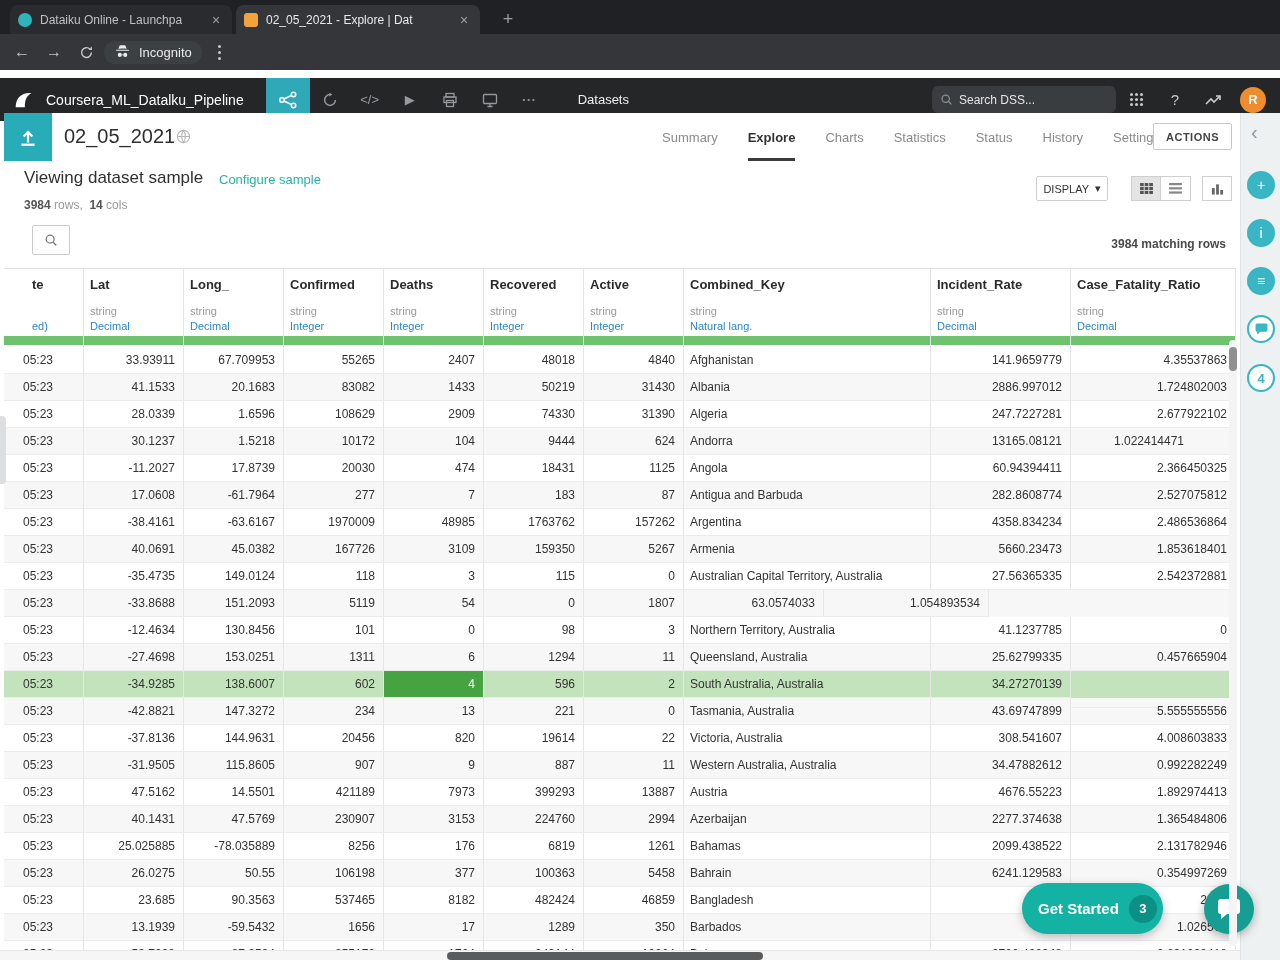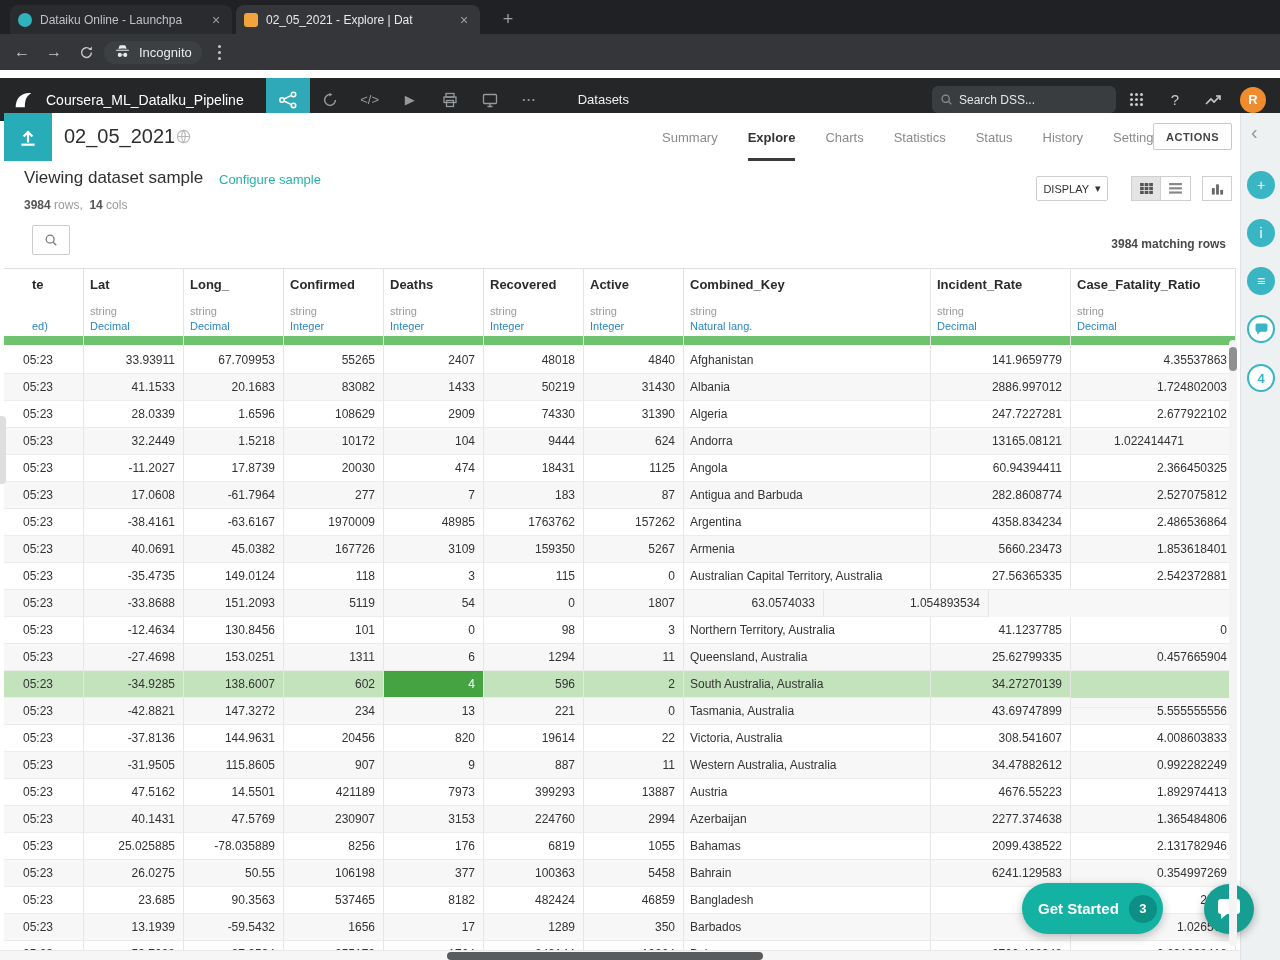--- a/index.html
+++ b/index.html
@@ -377,21 +377,21 @@
           <div class="td ar" style="width: 100px;">108629</div>
           <div class="td ar" style="width: 100px;">2909</div>
           <div class="td ar" style="width: 100px;">74330</div>
           <div class="td ar" style="width: 100px;">31390</div>
           <div class="td al" style="width: 247px;">Algeria</div>
           <div class="td ar" style="width: 140px;">247.7227281</div>
           <div class="td ar" style="width: 165px;">2.677922102</div>
         </div>
         <div class="tr">
           <div class="td ar clip-col" style="width: 80px;">05:23</div>
-          <div class="td ar" style="width: 100px;">32.2449</div>
+          <div class="td ar" style="width: 100px;">30.1237</div>
           <div class="td ar" style="width: 100px;">1.5218</div>
           <div class="td ar" style="width: 100px;">10172</div>
           <div class="td ar" style="width: 100px;">104</div>
           <div class="td ar" style="width: 100px;">9444</div>
           <div class="td ar" style="width: 100px;">624</div>
           <div class="td al" style="width: 247px;">Andorra</div>
           <div class="td ar" style="width: 140px;">13165.08121</div>
           <div class="td ar" style="width: 165px; text-align: center;">1.022414471</div>
         </div>
         <div class="tr">
@@ -561,21 +561,21 @@
           <div class="td ar" style="width: 140px;">2277.374638</div>
           <div class="td ar" style="width: 165px;">1.365484806</div>
         </div>
         <div class="tr">
           <div class="td ar clip-col" style="width: 80px;">05:23</div>
           <div class="td ar" style="width: 100px;">25.025885</div>
           <div class="td ar" style="width: 100px;">-78.035889</div>
           <div class="td ar" style="width: 100px;">8256</div>
           <div class="td ar" style="width: 100px;">176</div>
           <div class="td ar" style="width: 100px;">6819</div>
-          <div class="td ar" style="width: 100px;">1055</div>
+          <div class="td ar" style="width: 100px;">1261</div>
           <div class="td al" style="width: 247px;">Bahamas</div>
           <div class="td ar" style="width: 140px;">2099.438522</div>
           <div class="td ar" style="width: 165px;">2.131782946</div>
         </div>
         <div class="tr">
           <div class="td ar clip-col" style="width: 80px;">05:23</div>
           <div class="td ar" style="width: 100px;">26.0275</div>
           <div class="td ar" style="width: 100px;">50.55</div>
           <div class="td ar" style="width: 100px;">106198</div>
           <div class="td ar" style="width: 100px;">377</div>

